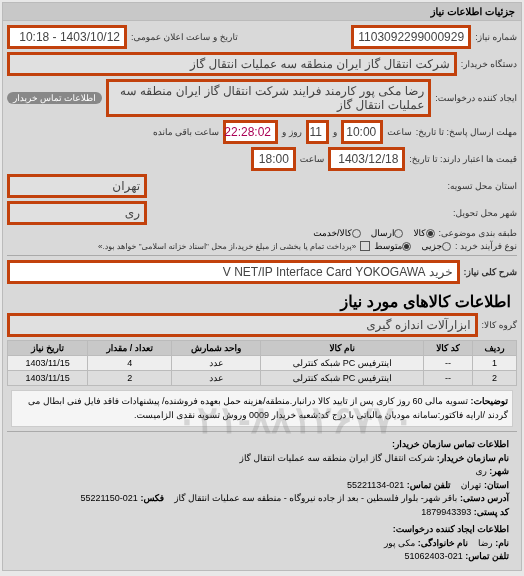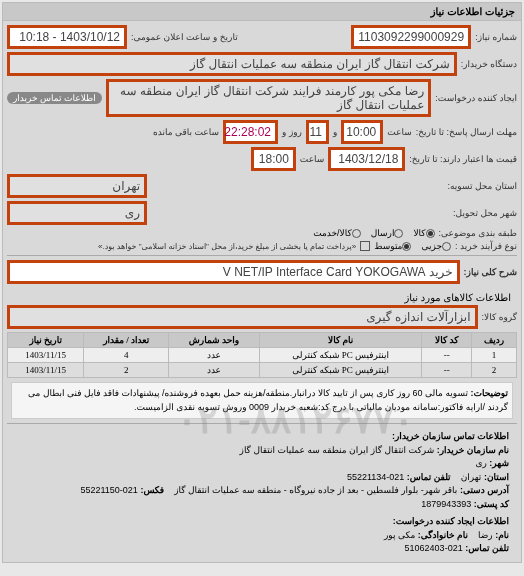--- a/index.html
+++ b/index.html
@@ -77,35 +77,34 @@
     content: ""; position: absolute; top: 1px; left: 1px; width: 5px; height: 5px;
     background: #333; border-radius: 50%;
   }
   .checkbox {
     width: 10px; height: 10px; border: 1px solid #555; display: inline-block;
   }
   hr.sep {
     border: none; border-top: 1px solid #aaa; margin: 4px 0;
   }
   .section-title {
-    font-weight: normal;
-    font-size: 10px;
+    font-weight: bold;
+    font-size: 16px;
     margin: 8px 6px 2px;
   }
   table.data {
     width: 100%;
     border-collapse: collapse;
     font-size: 9px;
     background: #e8e8e8;
   }
   table.data th, table.data td {
     border: 1px solid #bbb;
     padding: 2px 4px;
     text-align: center;
-    font-family: Liberation Serif, serif;
   }
   table.data th {
     background: #c8c8c8;
     font-weight: bold;
   }
   table.data tr:nth-child(even) td { background: #ddd; }
   table.data tr:nth-child(odd) td { background: #eee; }
   .desc-box {
     background: #f5f5f5;
     border: 1px solid #ccc;

